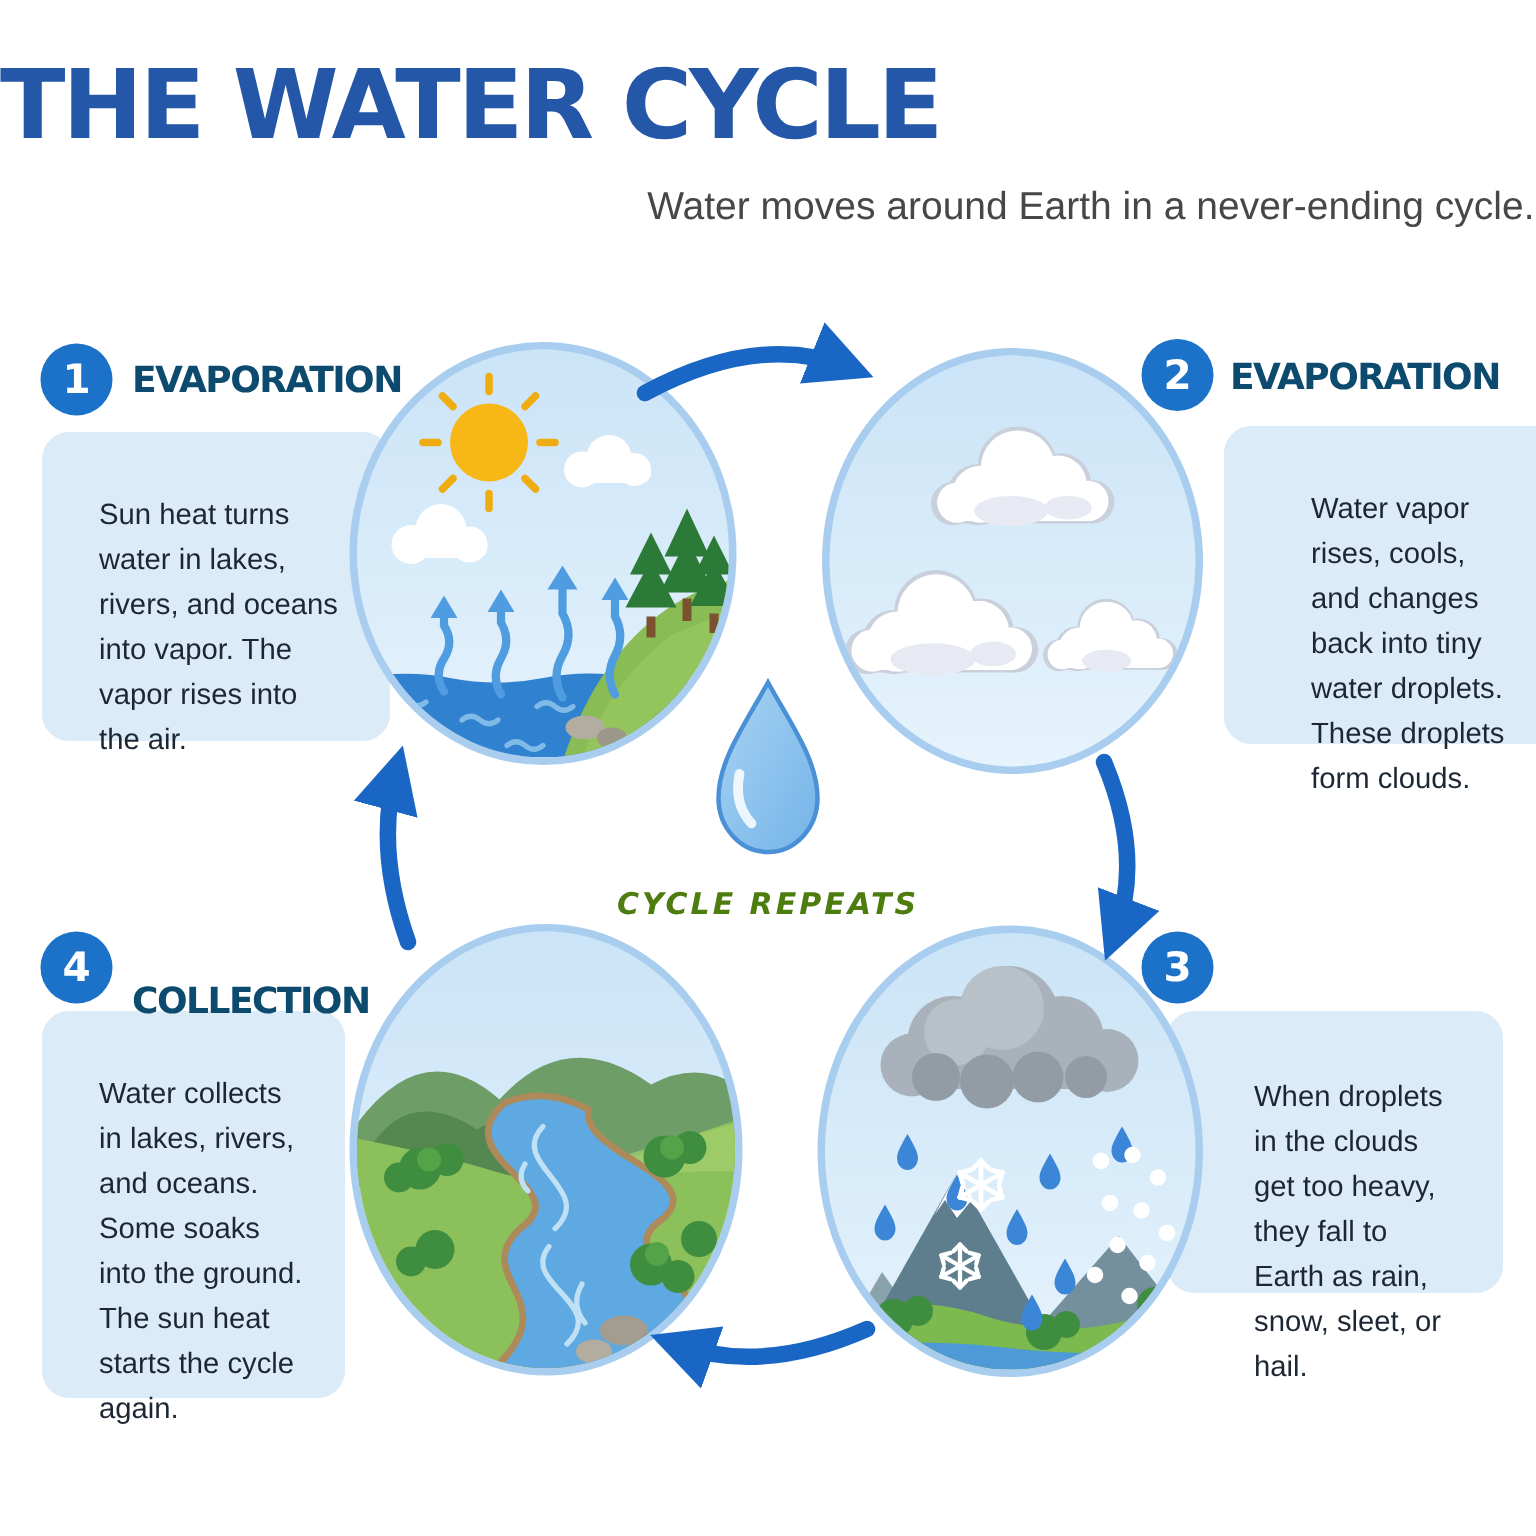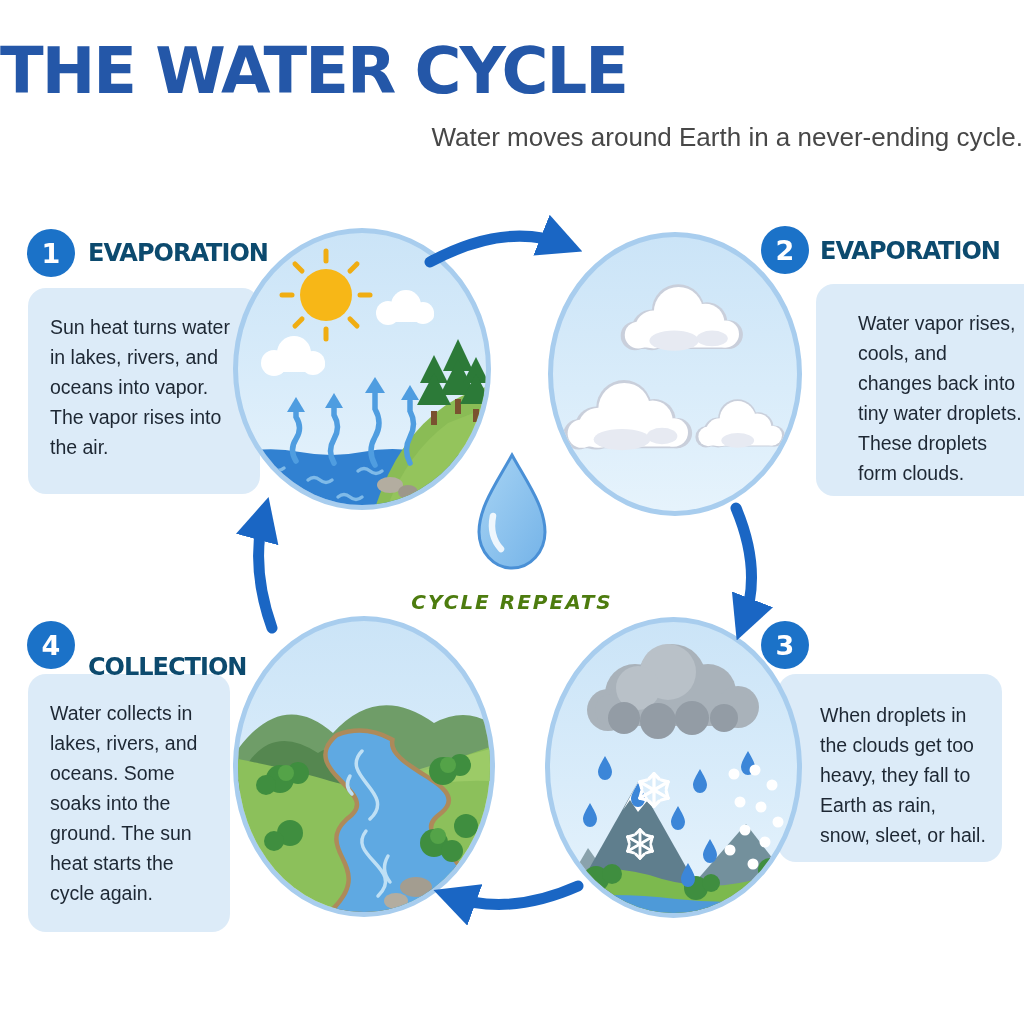--- a/index.html
+++ b/index.html
@@ -25,21 +25,21 @@
     font-family:"DejaVu Sans",sans-serif;font-weight:bold;font-size:27px;
   }
   .stage-title{
     position:absolute;z-index:6;font-family:"DejaVu Sans",sans-serif;
     font-weight:bold;font-size:24px;letter-spacing:-1px;color:#0c4a6e;
   }
   .textbox{
     position:absolute;background:#dcebf8;border-radius:18px;z-index:1;
     color:#1d2733;font-size:19.5px;line-height:30px;
   }
-  .textbox p{margin:0;}
+  .textbox p{margin:16px;}
   .scene{
     position:absolute;border-radius:50%;z-index:3;
     border:5px solid #a8cdee;
     background:linear-gradient(180deg,#cbe4f7 0%,#d9ecfa 55%,#e6f3fc 100%);
     overflow:hidden;
   }
   .scene svg{position:absolute;left:0;top:0;}
   
   .droplet{position:absolute;left:468px;top:450px;width:88px;height:128px;z-index:2;}
   .center-caption{

